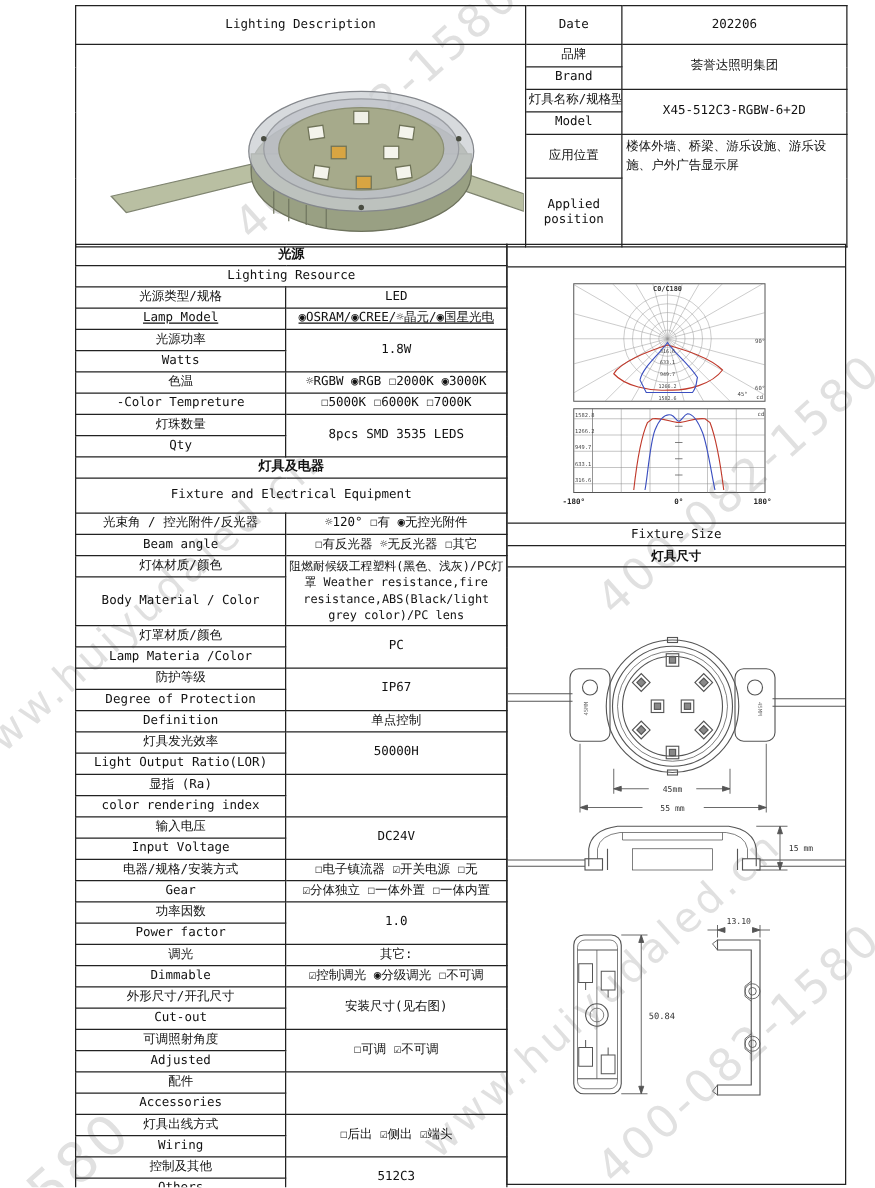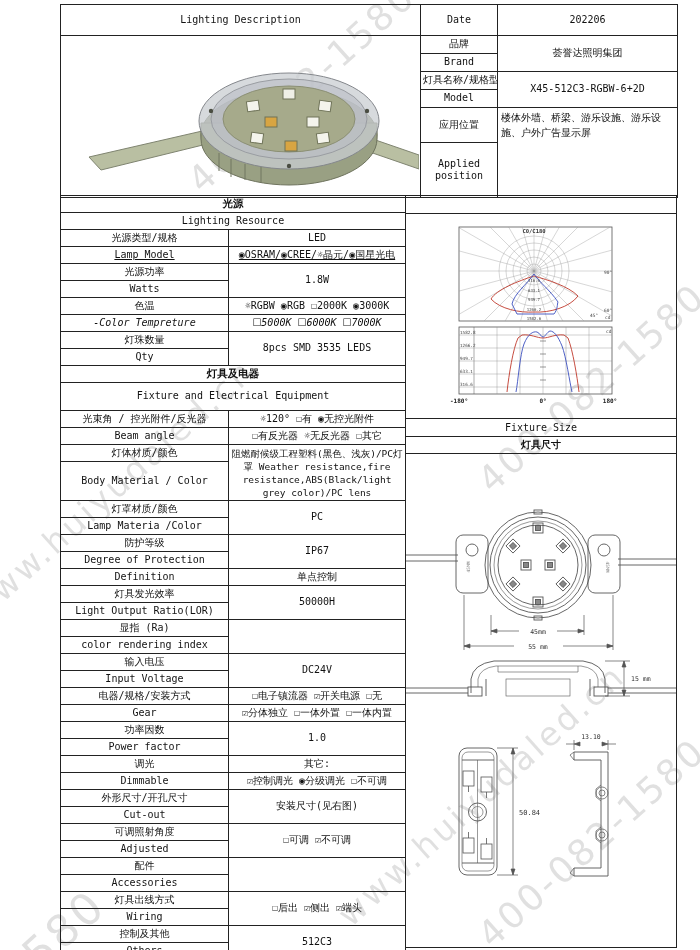--- a/index.html
+++ b/index.html
@@ -139,21 +139,21 @@
           <td class="lab">光源功率</td>
           <td class="val" rowspan="2">1.8W</td>
         </tr>
         <tr style="height: 17px;">
           <td class="lab">Watts</td>
         </tr>
         <tr style="height: 17px;">
           <td class="lab">色温</td>
           <td class="val">☼RGBW ◉RGB ☐2000K ◉3000K</td>
         </tr>
-        <tr style="height: 17px; font-style: italic;">
+        <tr style="height: 17px;">
           <td class="lab">-Color Tempreture</td>
           <td class="val">☐5000K ☐6000K ☐7000K</td>
         </tr>
         <tr style="height: 17px;">
           <td class="lab">灯珠数量</td>
           <td class="val" rowspan="2">8pcs SMD 3535 LEDS</td>
         </tr>
         <tr style="height: 17px;">
           <td class="lab">Qty</td>
         </tr>

